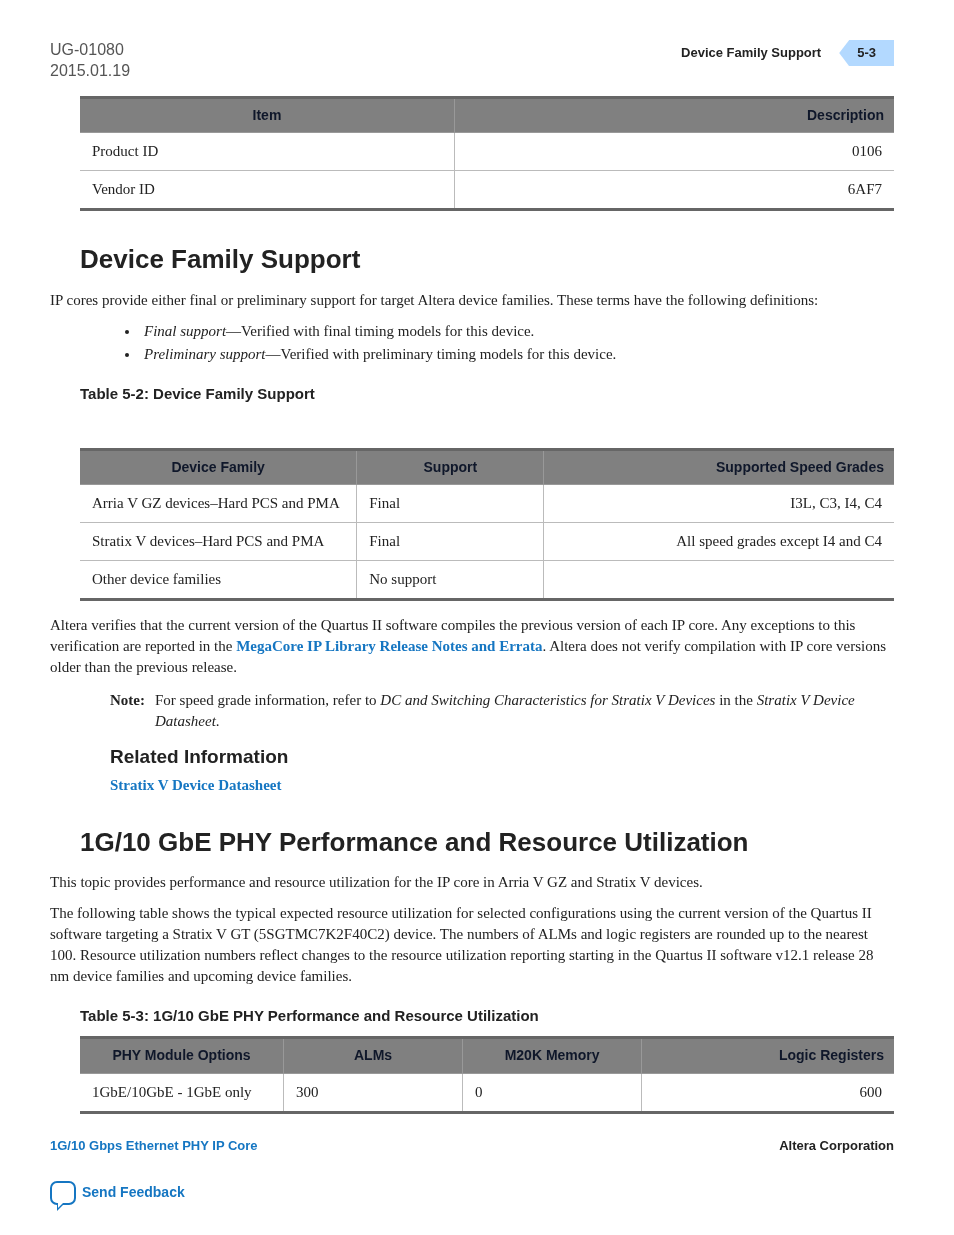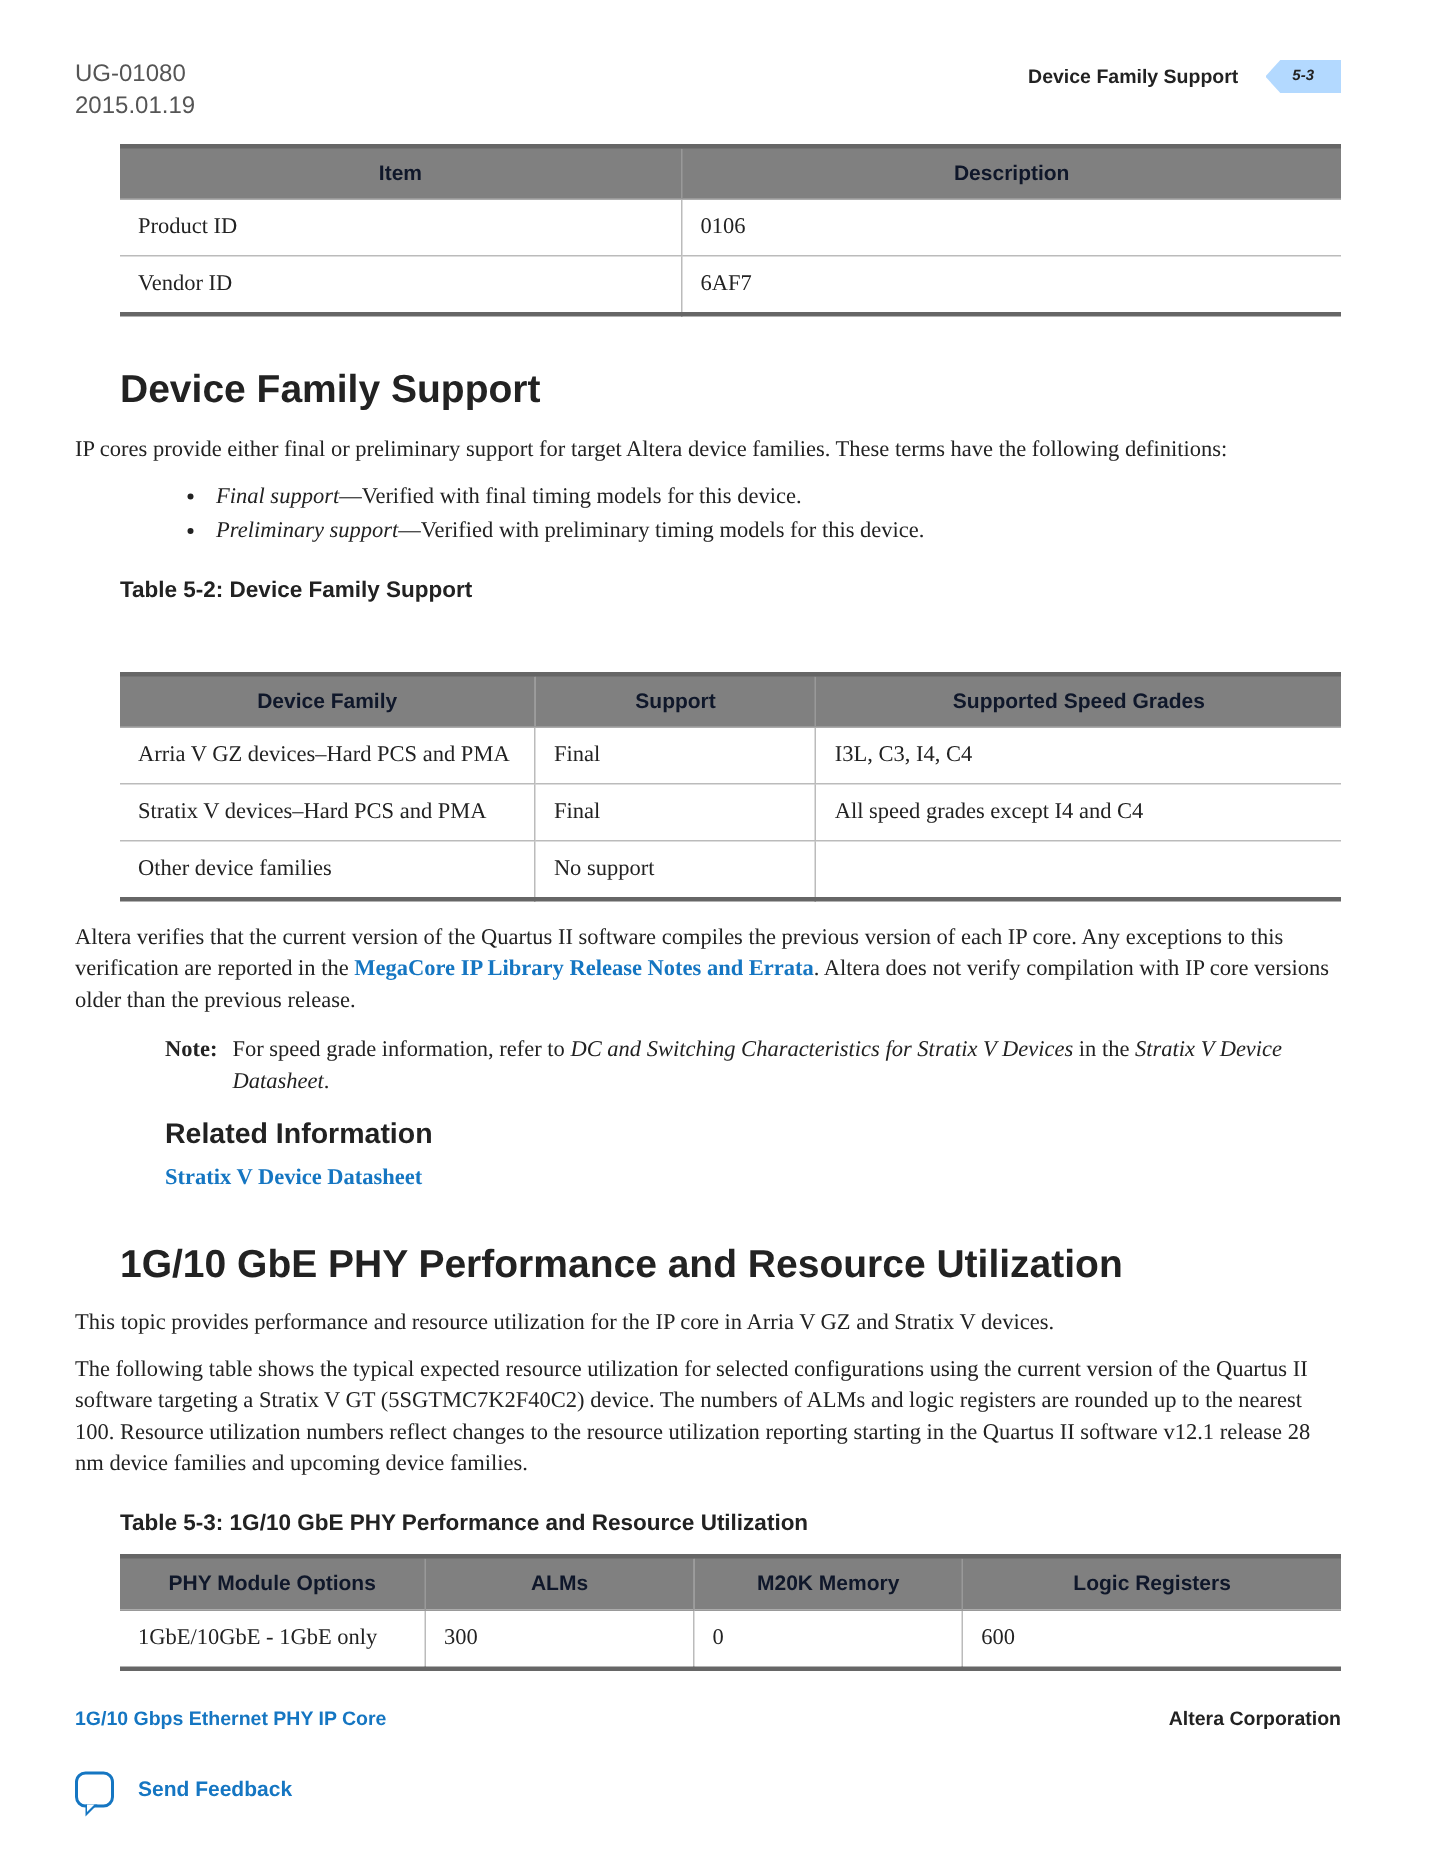--- a/index.html
+++ b/index.html
@@ -16,23 +16,22 @@
   }
   .sans { font-family: "Myriad Pro", "Segoe UI", Arial, sans-serif; }
   .header { display: flex; justify-content: space-between; align-items: flex-start; margin-bottom: 14px; }
   .header-left { font-size: 16px; color: #555; line-height: 1.3; }
   .header-right { display: flex; align-items: center; gap: 18px; font-size: 13px; }
   .header-right .section-ref { font-weight: 700; }
   .page-badge {
     background: #b3d9ff;
     padding: 4px 18px;
     font-weight: 700;
-    font-size: 10px;
+    font-size: 13px;
     clip-path: polygon(10px 0, 100% 0, 100% 100%, 10px 100%, 0 50%);
-    font-style: italic;
   }
   table {
     width: 100%;
     border-collapse: collapse;
     border-top: 3px solid #666;
     border-bottom: 3px solid #666;
   }
   th {
     background: #808080;
     color: #0f172a;
@@ -42,21 +41,21 @@
     font-size: 14px;
     border: 1px solid #999;
   }
   td {
     padding: 8px 12px;
     border: 1px solid #bbb;
     vertical-align: top;
     font-size: 15px;
   }
   td:first-child, th:first-child { border-left: none; }
-  td:last-child, th:last-child { border-right: none; }
+  td:last-child, th:last-child { border-right: none; text-align: right; }
   .indent1 { margin-left: 30px; }
   .indent2 { margin-left: 60px; }
   h1 {
     font-size: 26px;
     font-weight: 700;
     margin: 30px 0 12px 0;
     color: #222;
   }
   p.body { margin: 10px 0; }
   ul.bullets { list-style: disc; margin: 8px 0 8px 90px; }
@@ -76,21 +75,21 @@
   }
   .footer-top {
     display: flex;
     justify-content: space-between;
     align-items: center;
     font-size: 13px;
     font-weight: 700;
     padding-bottom: 6px;
   }
   .footer-top .left { color: #1576c2; text-align: center; }
-  .feedback-row { display: flex; align-items: center; gap: 16px; margin-top: 20px; }
+  .feedback-row { display: flex; align-items: center; gap: 6px; margin-top: 20px; }
   .feedback-icon {
     width: 26px; height: 24px;
     border: 2px solid #1576c2;
     border-radius: 7px;
     position: relative;
   }
   .feedback-icon::after {
     content: "";
     position: absolute;
     bottom: -8px;

